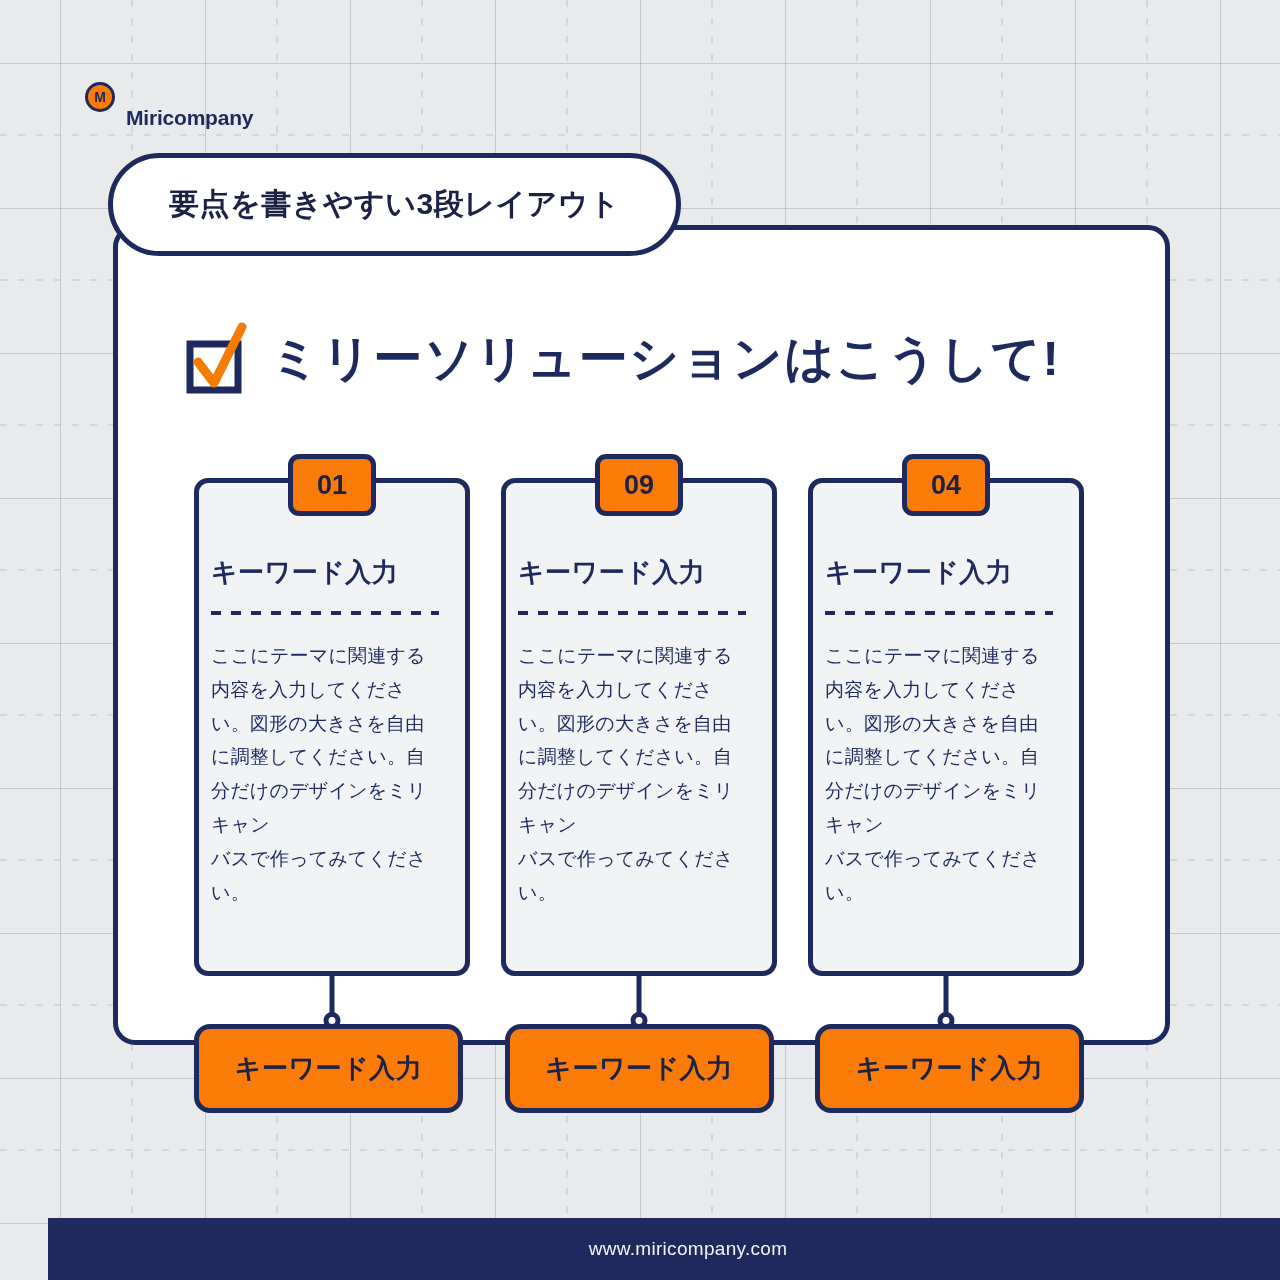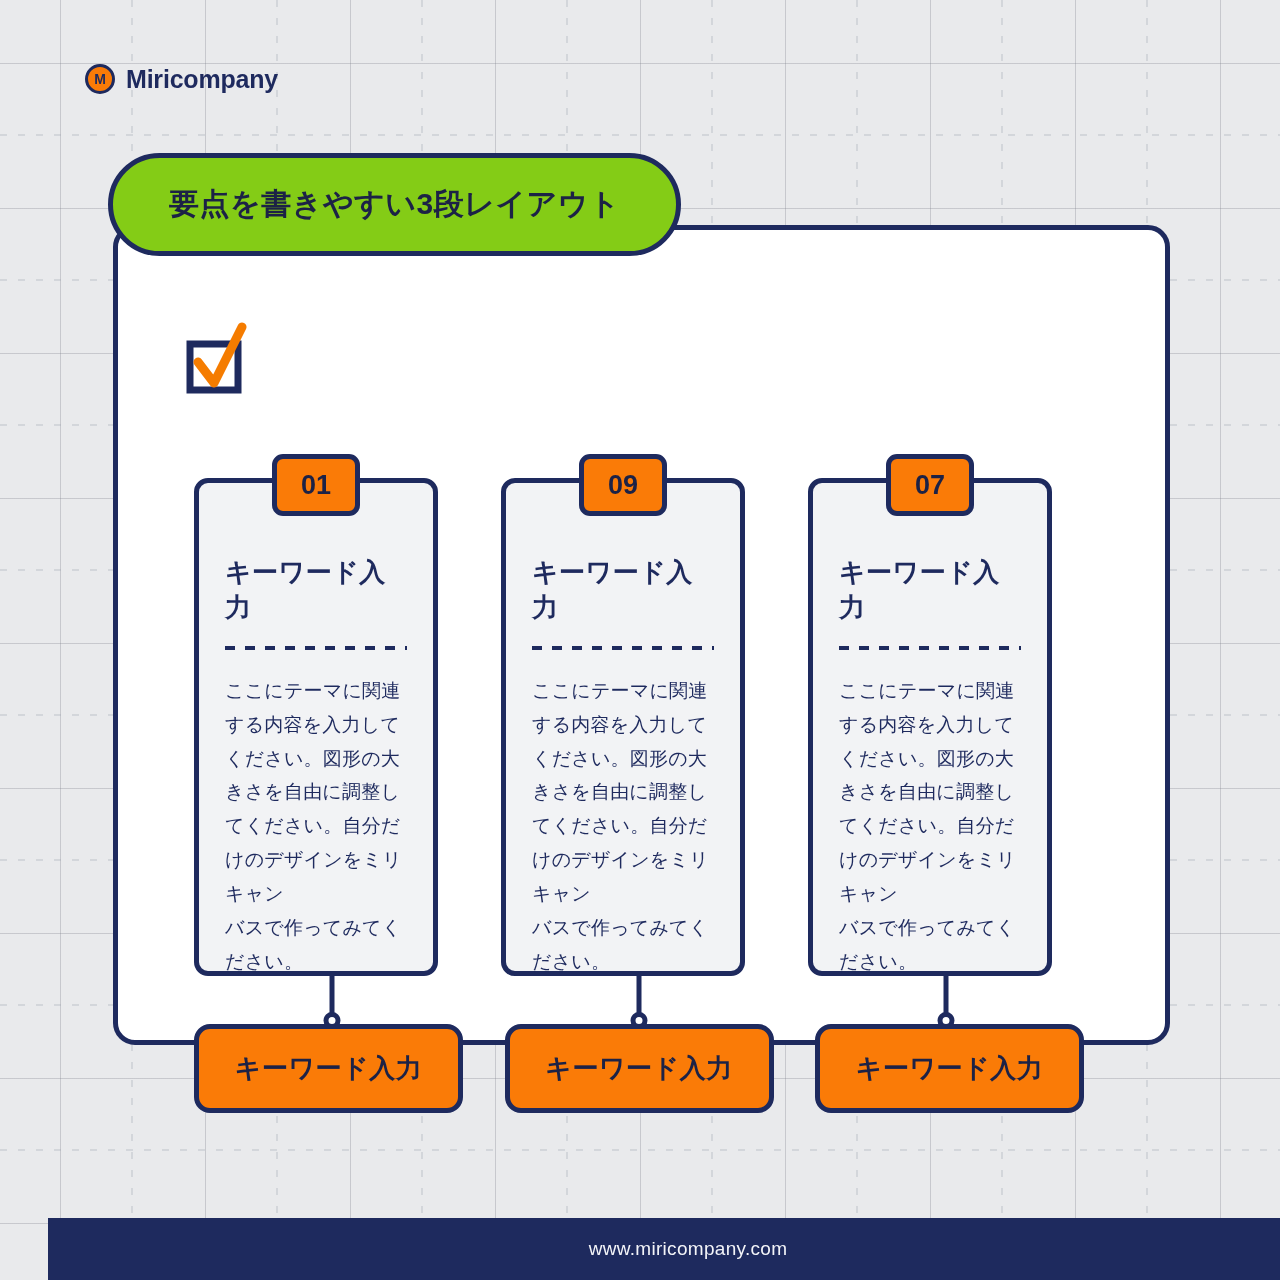--- a/index.html
+++ b/index.html
@@ -51,24 +51,25 @@
     box-sizing: border-box;
     display: flex;
     align-items: center;
     justify-content: center;
     font-size: 14px;
     font-weight: bold;
     color: #1e2a5e;
     line-height: 1;
   }
   #logo-text {
-    font-size: 25px;
+    font-size: 21px;
     font-weight: bold;
     color: #1e2a5e;
     letter-spacing: -0.2px;
+    margin-top: 42px;
   }
 
   
   #main-panel {
     position: absolute;
     left: 113px;
     top: 225px;
     width: 1057px;
     height: 820px;
     background: #ffffff;
@@ -77,21 +78,21 @@
     box-sizing: border-box;
   }
 
   
   #header-pill {
     position: absolute;
     left: 108px;
     top: 153px;
     height: 103px;
     padding: 8px 56px;
-    background: #84cc16;
+    background: #ffffff;
     border: 5px solid #1e2a5e;
     border-radius: 52px;
     box-sizing: border-box;
     display: flex;
     align-items: center;
     z-index: 6;
   }
   #header-pill-label {
     font-size: 30px;
     font-weight: bold;
@@ -129,27 +130,27 @@
     display: flex;
     justify-content: space-between;
     z-index: 4;
   }
   .card-wrap {
     position: relative;
     width: 276px;
   }
   .card {
     position: relative;
-    width: 244px;
+    width: 276px;
     height: 498px;
     background: #f2f3f5;
     border: 5px solid #1e2a5e;
     border-radius: 14px;
     box-sizing: border-box;
-    padding: 72px 26px 0 26px;
+    padding: 72px 26px 0 12px;
   }
   .card-badge {
     position: absolute;
     left: 50%;
     top: -29px;
     transform: translateX(-50%);
     width: 88px;
     height: 62px;
     background: #fa7b07;
     border: 5px solid #1e2a5e;
@@ -305,20 +306,21 @@
 
 <div id="header-pill">
   <span id="header-pill-label">要点を書きやすい3段レイアウト</span>
 </div>
 
 <div id="heading-row">
   <svg id="check-icon" viewBox="0 0 62 72">
     <rect x="4" y="22" width="48" height="46" fill="none" stroke="#1e2a5e" stroke-width="7"></rect>
     <path d="M12 40 L28 61 L56 5" fill="none" stroke="#f57c00" stroke-width="9" stroke-linecap="round" stroke-linejoin="round"></path>
   </svg>
+  <span id="heading-text">ミリーソリューションはこうして!</span>
 </div>
 
 <div id="cards-row">
 
   <div class="card-wrap">
     <div class="card">
       <div class="card-badge">
         <span class="card-badge-label">01</span>
       </div>
       <div class="card-title">キーワード入力</div>
@@ -344,21 +346,21 @@
     </div>
     <div class="connector">
       <div class="connector-line"></div>
       <div class="connector-dot"></div>
     </div>
   </div>
 
   <div class="card-wrap">
     <div class="card">
       <div class="card-badge">
-        <span class="card-badge-label">07</span>
+        <span class="card-badge-label">04</span>
       </div>
       <div class="card-title">キーワード入力</div>
       <div class="card-divider"></div>
       <div class="card-body">ここにテーマに関連する内容を入力してください。図形の大きさを自由に調整してください。自分だけのデザインをミリキャン
 バスで作ってみてください。</div>
     </div>
     <div class="connector">
       <div class="connector-line"></div>
       <div class="connector-dot"></div>
     </div>

